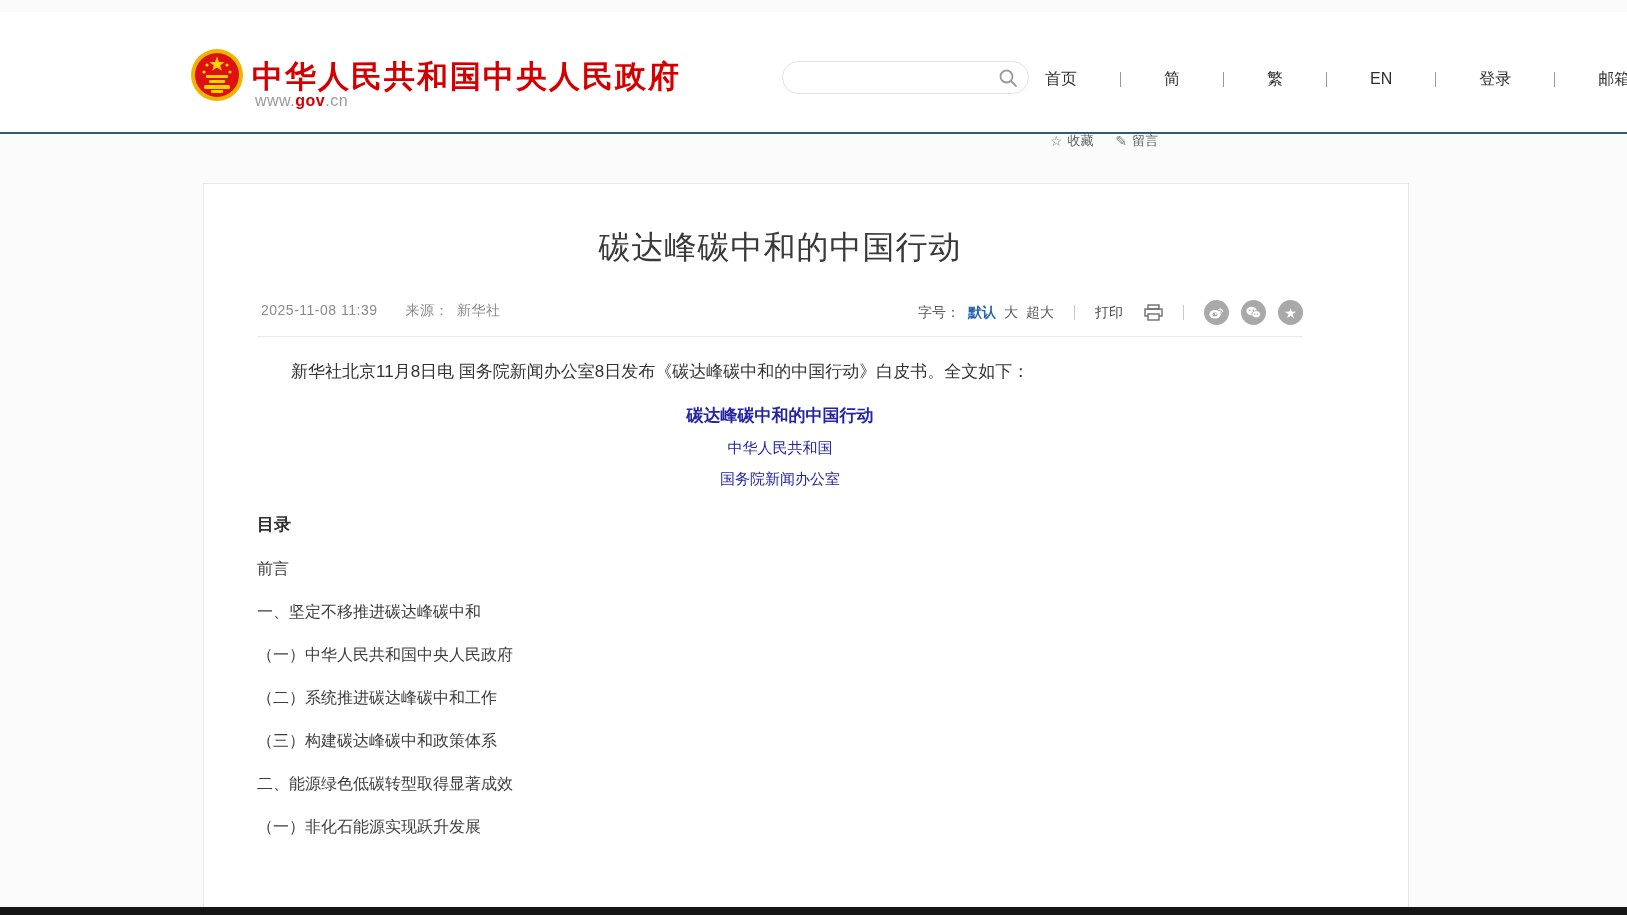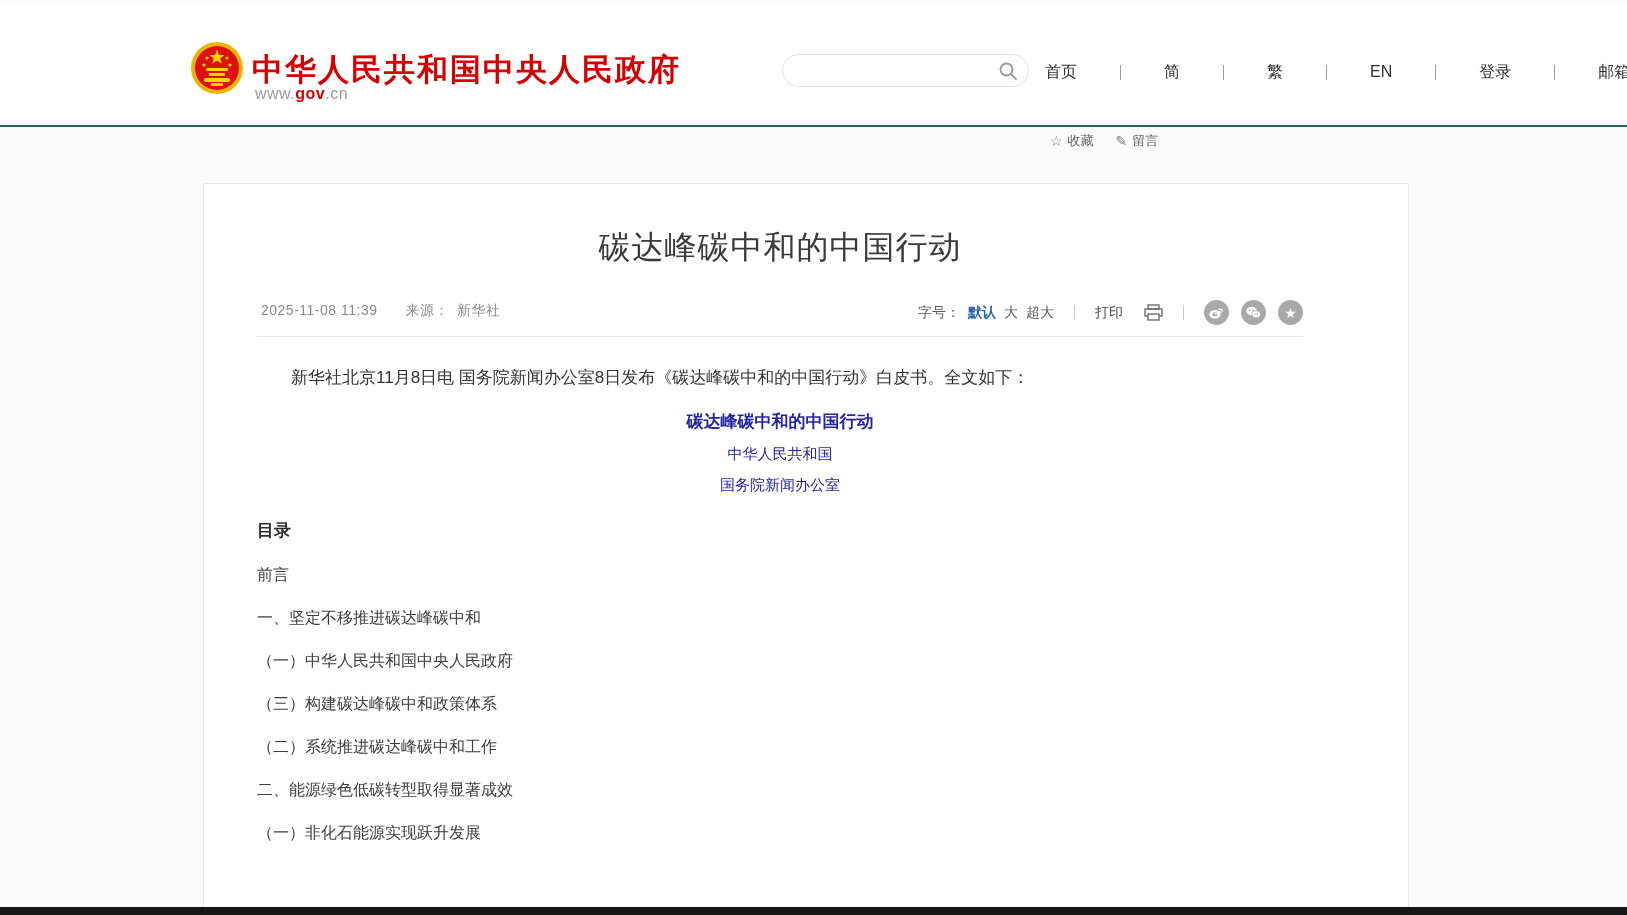--- a/index.html
+++ b/index.html
@@ -6,21 +6,21 @@
   html,body { margin:0; padding:0; }
   body {
     width:1627px; height:915px; position:relative; overflow:hidden;
     background:#fbfbfb;
     font-family:"Liberation Sans","DejaVu Sans",sans-serif;
     color:#333;
   }
 
   
   .header {
-    position:absolute; left:0; top:5px; width:1627px; height:122px;
+    position:absolute; left:0; top:12px; width:1627px; height:122px;
     background:#ffffff; border-bottom:2px solid #2c5e70;
   }
   .emblem { position:absolute; left:190px; top:36px; width:54px; height:54px; }
   .site-title {
     position:absolute; left:252px; top:44px;
     font-size:31px; font-weight:bold; color:#d40000; letter-spacing:2px;
   }
   .site-url { position:absolute; left:255px; top:80px; font-size:16px; color:#9a9a9a; letter-spacing:.5px; }
   .site-url .red { color:#d40000; font-weight:bold; }
 
@@ -75,21 +75,21 @@
   .print-wrap { display:flex; align-items:center; gap:21px; cursor:pointer; color:#4a4a4a; }
   .share-icons { display:flex; gap:12px; align-items:center; }
   .share-circle {
     width:25px; height:25px; border-radius:50%; background:#a9a9a9;
     display:flex; align-items:center; justify-content:center; cursor:pointer;
   }
   .share-circle .star-glyph { color:#fff; font-size:14px; line-height:1; }
 
   
   .intro {
-    margin:28px 0 0; font-size:17px; color:#333; line-height:1.55;
+    margin:22px 0 0; font-size:17px; color:#333; line-height:1.55;
     text-indent:2em;
   }
   .wp-line { text-align:center; color:#2424a5; }
   .wp-title { margin-top:19px; font-size:17px; font-weight:bold; }
   .wp-date  { margin-top:11px; font-size:15px; }
   .wp-issuer { margin-top:12px; font-size:15px; font-family:"DejaVu Serif","Liberation Serif",serif; }
 
   .toc-heading { margin:24px 0 0; font-size:17px; font-weight:bold; color:#2e2e2e; }
   .toc-item { margin:23px 0 0; font-size:16px; color:#3d3d3d; line-height:20px; }
 
@@ -210,21 +210,21 @@
     <p class="intro">新华社北京11月8日电 国务院新闻办公室8日发布《碳达峰碳中和的中国行动》白皮书。全文如下：</p>
 
     <div class="wp-line wp-title">碳达峰碳中和的中国行动</div>
     <div class="wp-line wp-issuer">中华人民共和国</div>
     <div class="wp-line wp-issuer">国务院新闻办公室</div>
 
     <div class="toc-heading">目录</div>
     <div class="toc-item">前言</div>
     <div class="toc-item">一、坚定不移推进碳达峰碳中和</div>
     <div class="toc-item">（一）中华人民共和国中央人民政府</div>
+    <div class="toc-item">（二）系统推进碳达峰碳中和工作</div>
     <div class="toc-item">（三）构建碳达峰碳中和政策体系</div>
-    <div class="toc-item">（二）系统推进碳达峰碳中和工作</div>
     <div class="toc-item">二、能源绿色低碳转型取得显著成效</div>
     <div class="toc-item">（一）非化石能源实现跃升发展</div>
 
   </div>
 </div>
 
 <div class="bottom-bar"></div>
 
 </body></html>

